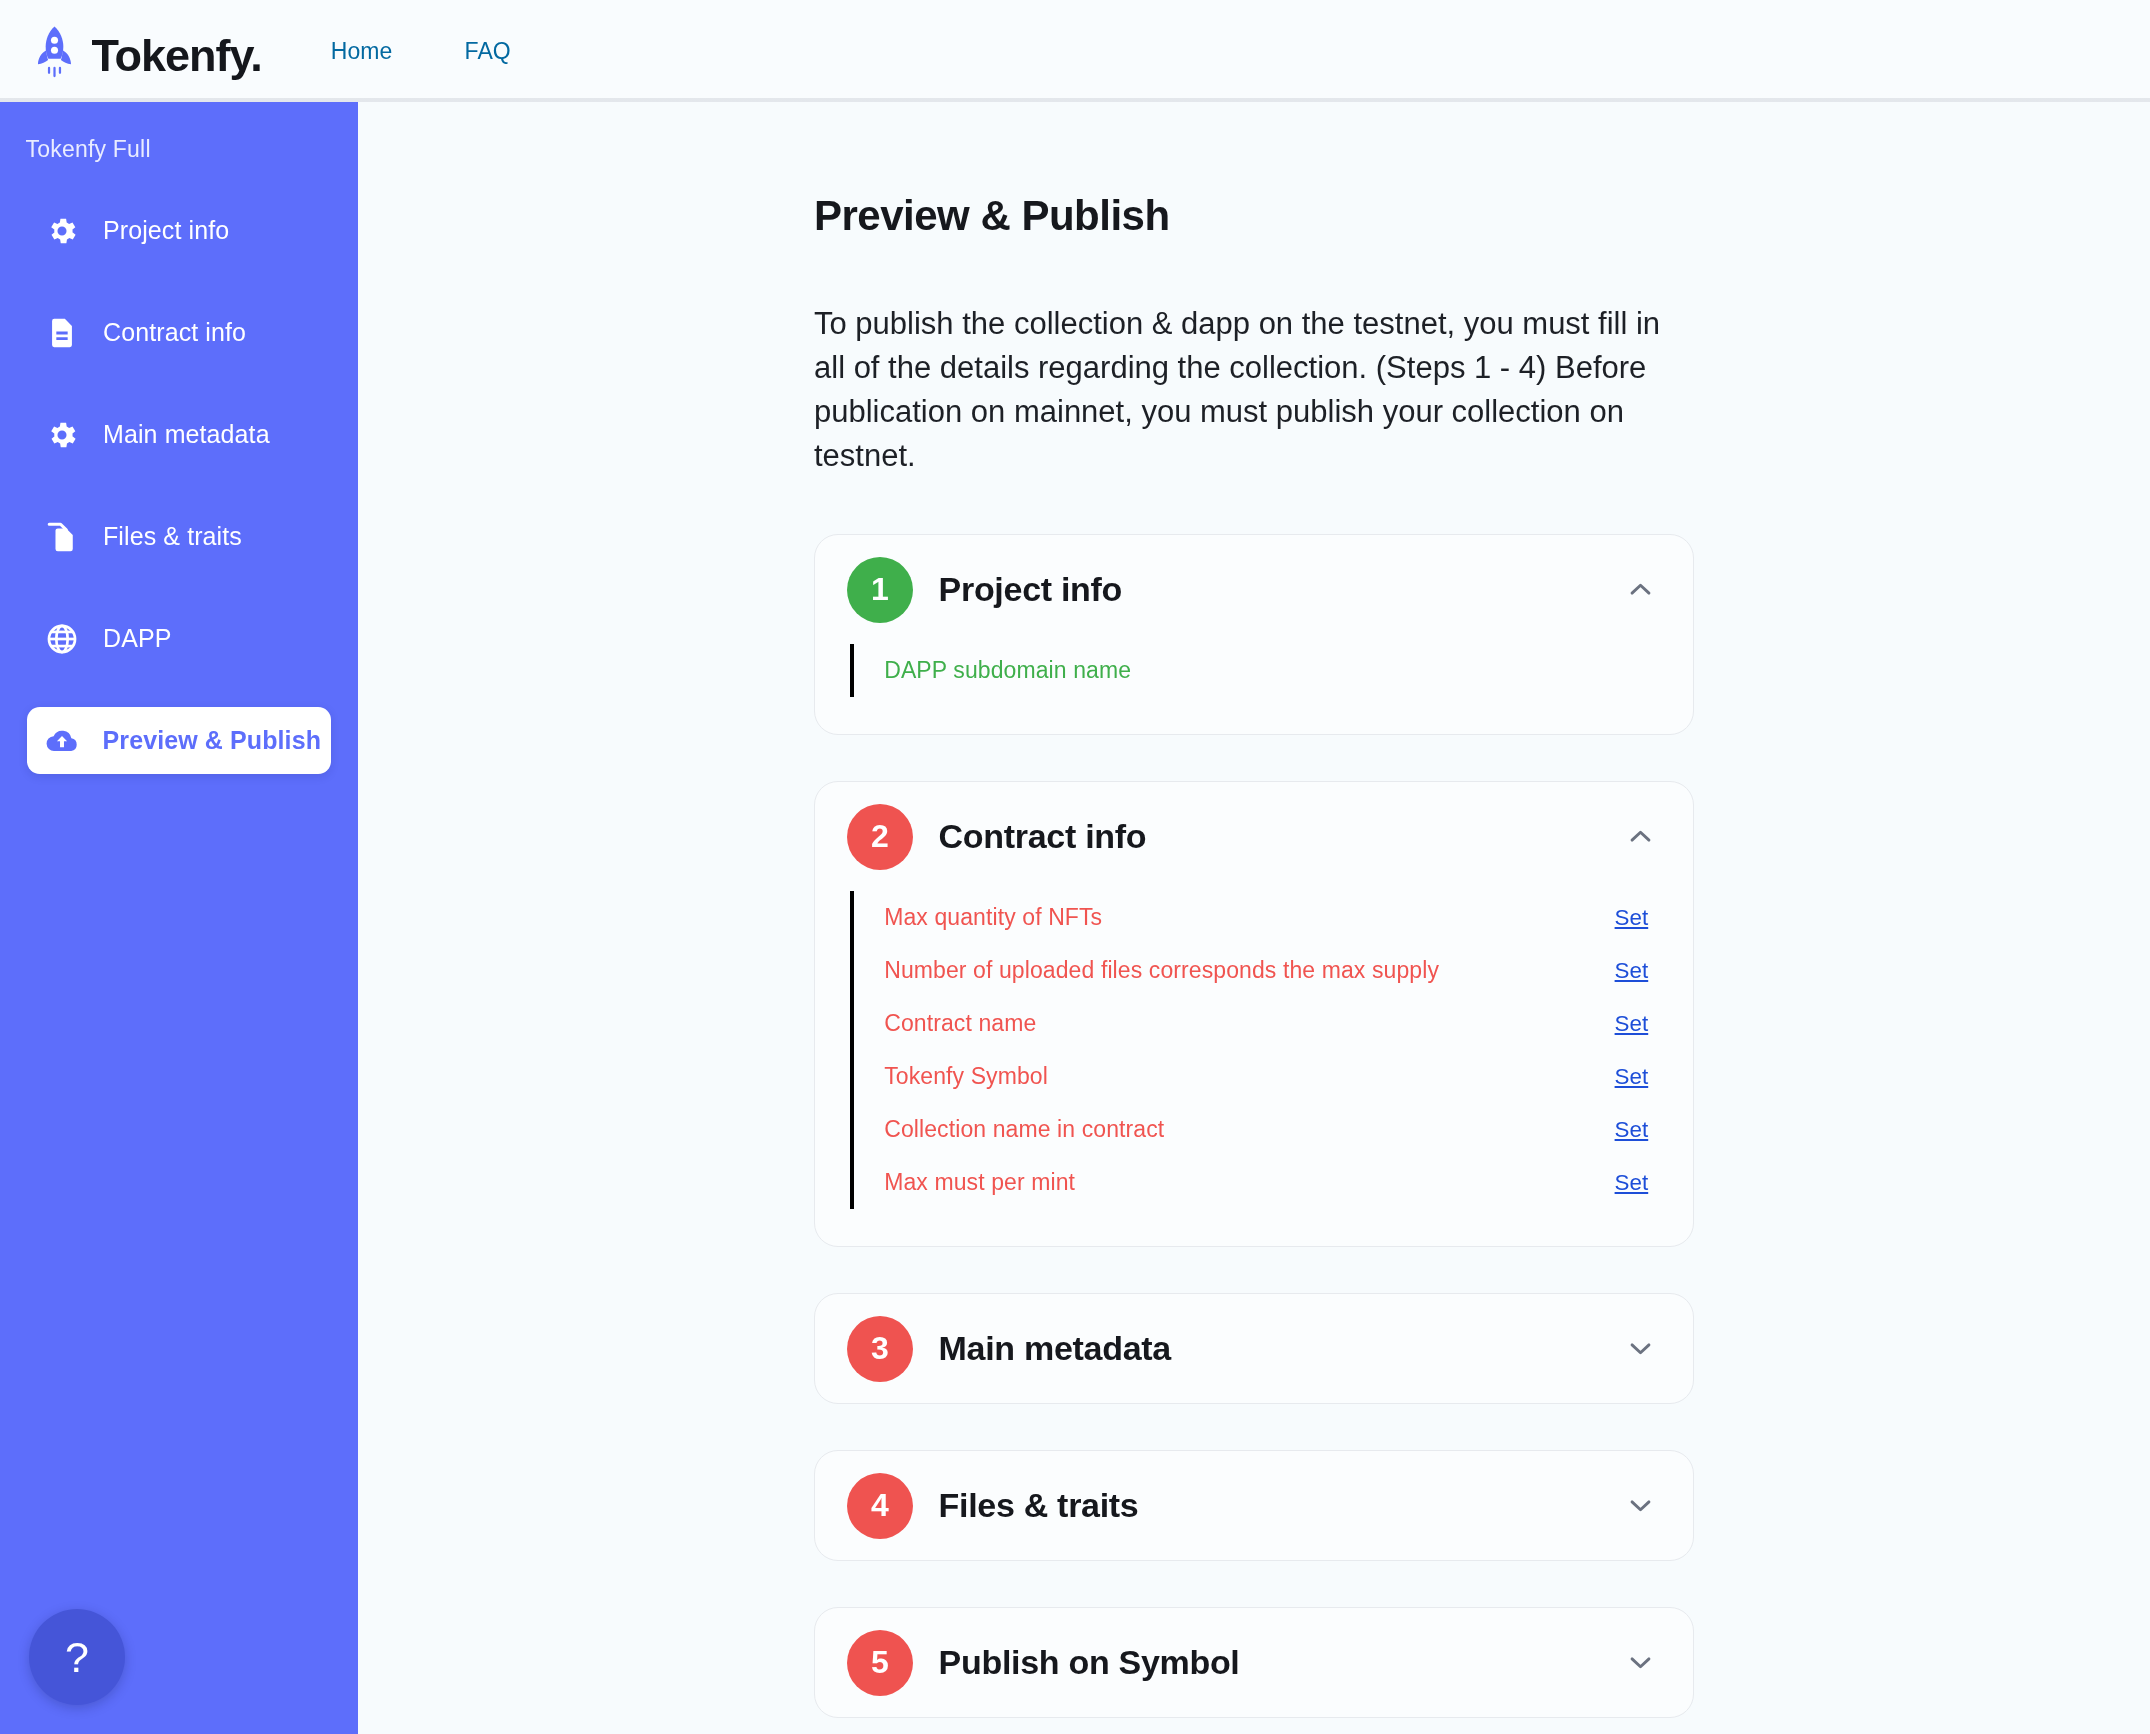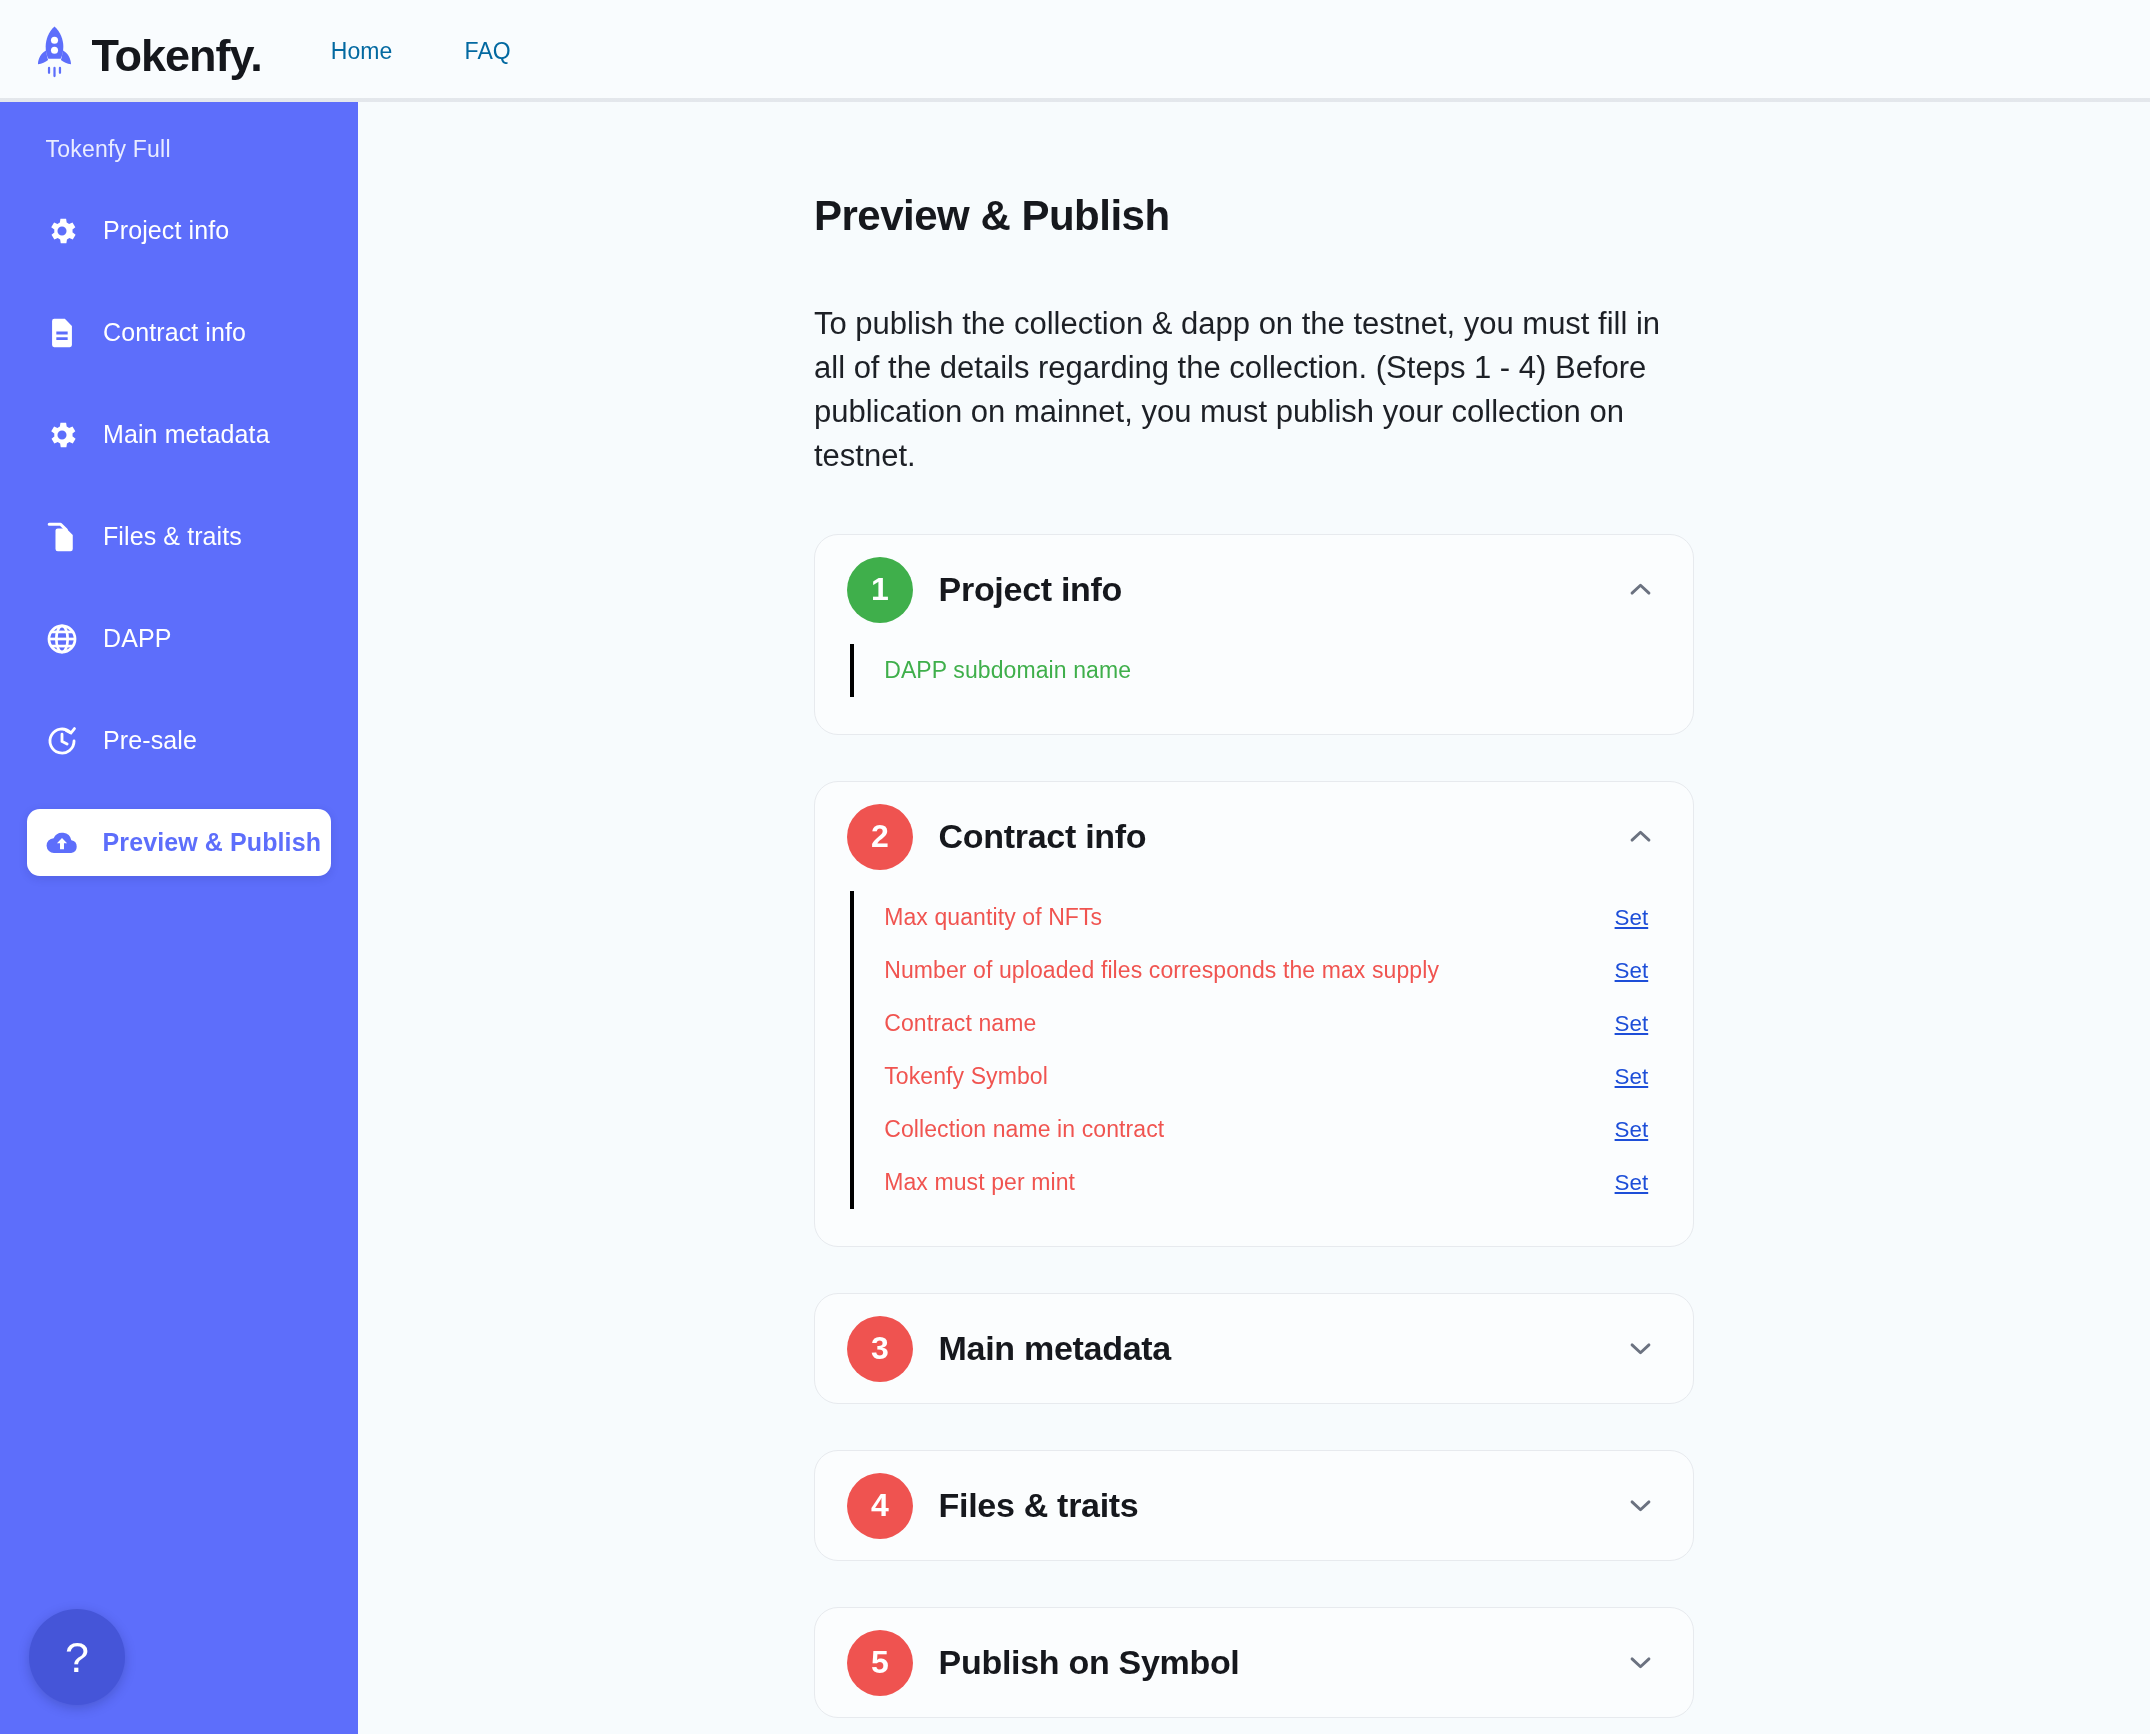--- a/index.html
+++ b/index.html
@@ -59,21 +59,20 @@
     height: 1632px;
     background: #5d6efb;
     z-index: 10;
   }
   .sidebar-title {
     color: #e9ecff;
     font-size: 23px;
     font-weight: 400;
     padding: 34px 0 0 25.6px;
     letter-spacing: 0.2px;
-    margin-left: 20px;
   }
   .side-nav { margin-top: 34px; display: flex; flex-direction: column; }
   .side-item {
     display: flex;
     align-items: center;
     gap: 24px;
     height: 67px;
     padding-left: 45px;
     margin: 0 27px 35px 0;
     border-radius: 12.8px;
@@ -273,30 +272,20 @@
             <circle cx="12" cy="12" r="9.2"></circle>
             <ellipse cx="12" cy="12" rx="4" ry="9.2"></ellipse>
             <line x1="2.8" y1="12" x2="21.2" y2="12"></line>
             <line x1="4.3" y1="7" x2="19.7" y2="7"></line>
             <line x1="4.3" y1="17" x2="19.7" y2="17"></line>
           </svg>
       </span>
       <span class="side-label">DAPP</span>
     </div>
 
-    <div class="side-item">
-      <span class="side-icon-wrap">
-        <svg class="side-icon" viewBox="0 0 24 24" fill="none" stroke="#ffffff" stroke-width="2" stroke-linecap="round">
-            <path d="M20.5 12a8.5 8.5 0 1 1-2.6-6.1"></path>
-            <polyline points="20.8,3.2 18.3,6.4 14.9,4.6" fill="none"></polyline>
-            <polyline points="12,7.2 12,12.3 15.6,14.2"></polyline>
-          </svg>
-      </span>
-      <span class="side-label">Pre-sale</span>
-    </div>
 
     <div class="side-item active">
       <span class="side-icon-wrap">
         <svg class="side-icon" viewBox="0 0 24 24" fill="#5d6efb">
             <path d="M18.6 10.1A6.6 6.6 0 0 0 6.1 8.6 5.1 5.1 0 0 0 6.5 19h12a4.5 4.5 0 0 0 .1-8.9z"></path>
             <path d="M12 8.4l3.6 3.8h-2.2v4.2h-2.8v-4.2H8.4L12 8.4z" fill="#ffffff"></path>
           </svg>
       </span>
       <span class="side-label">Preview &amp; Publish</span>
     </div>

